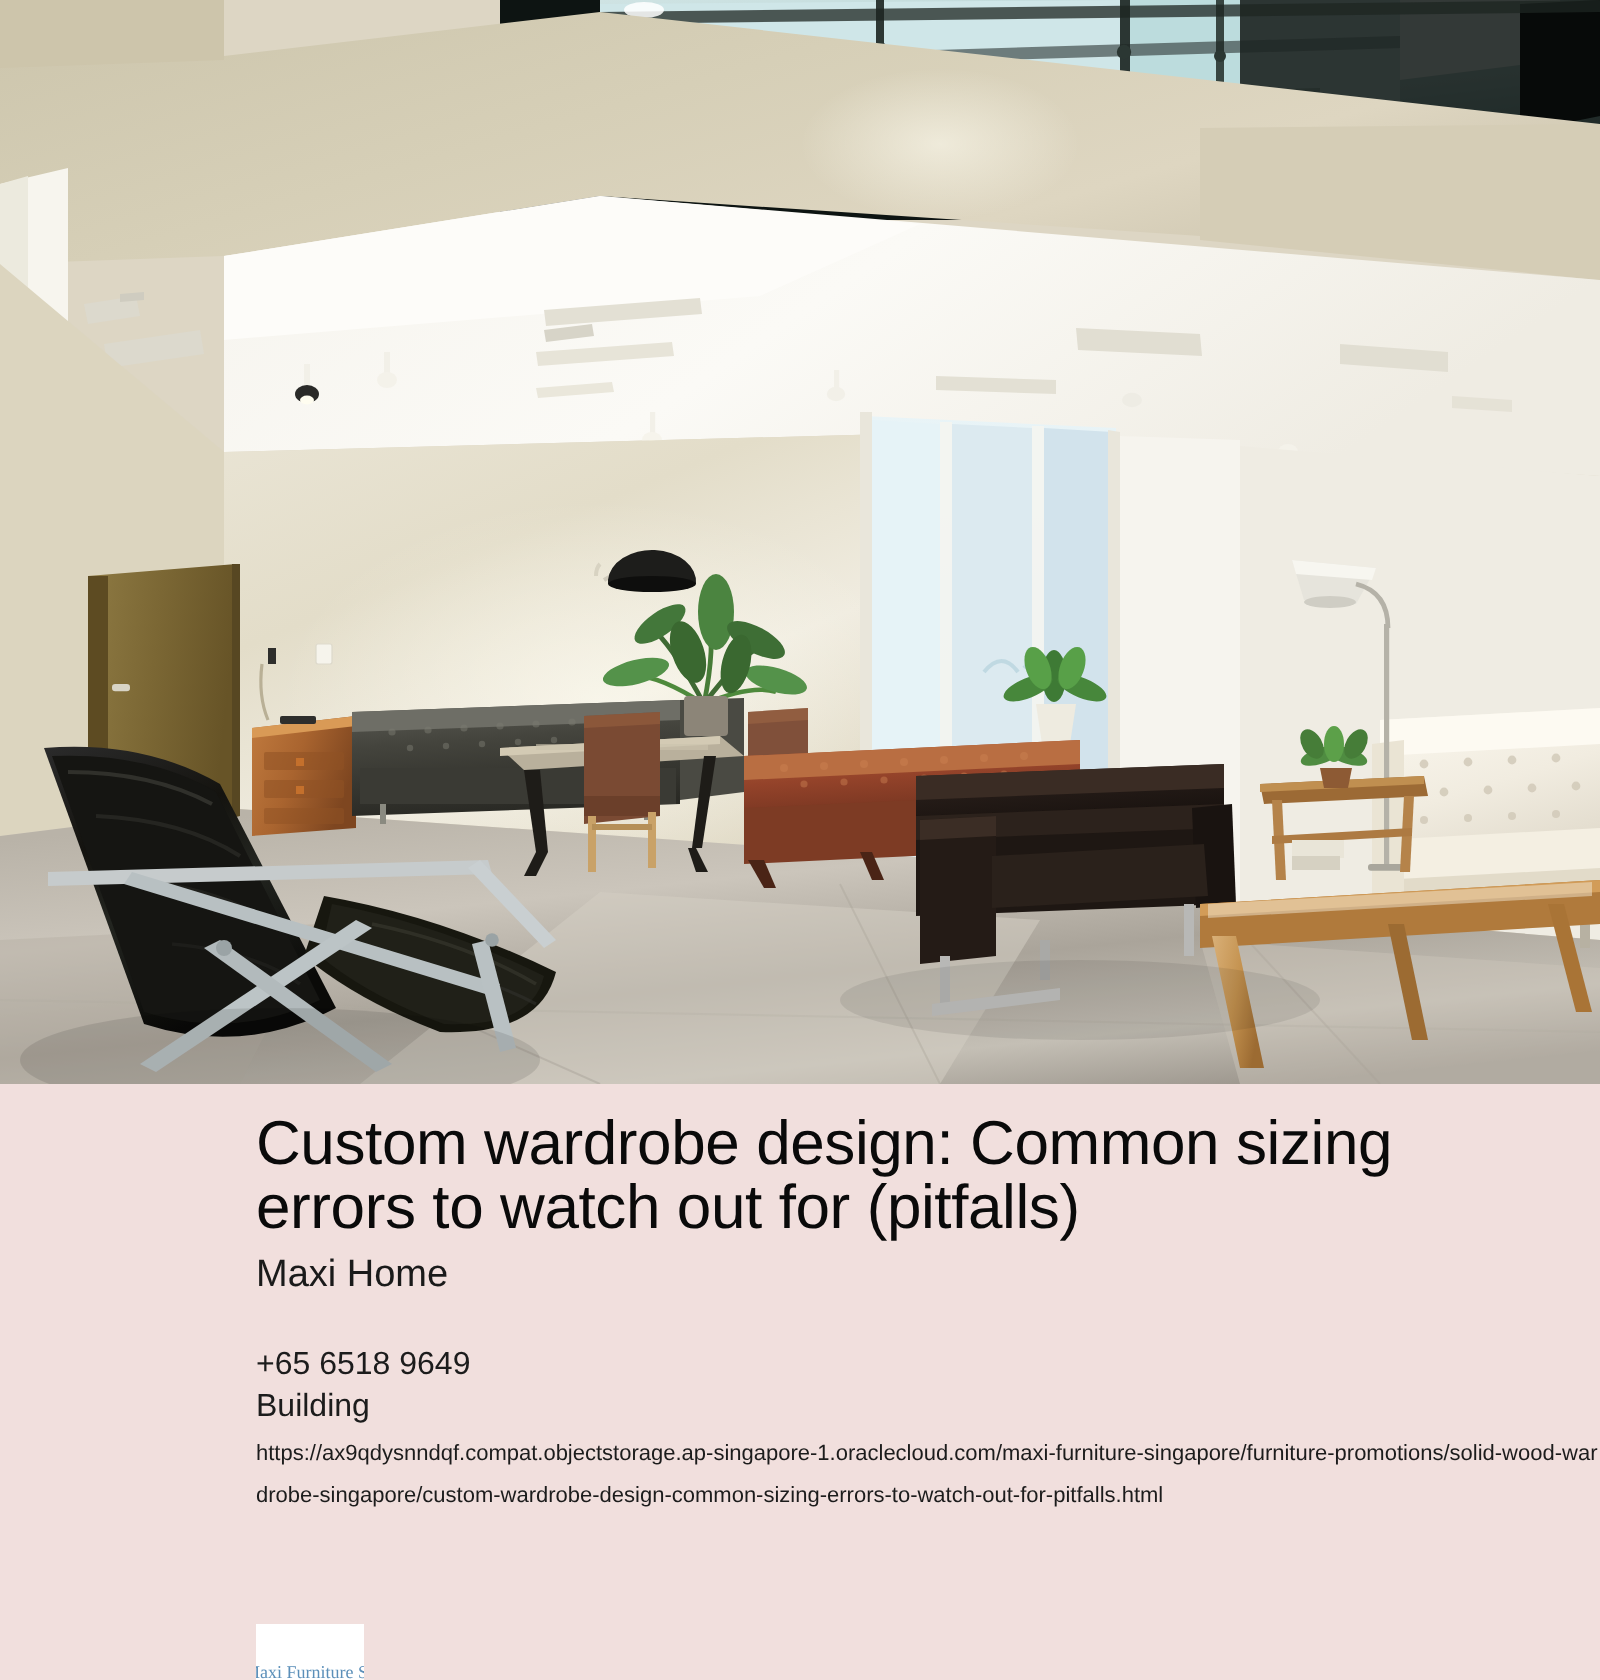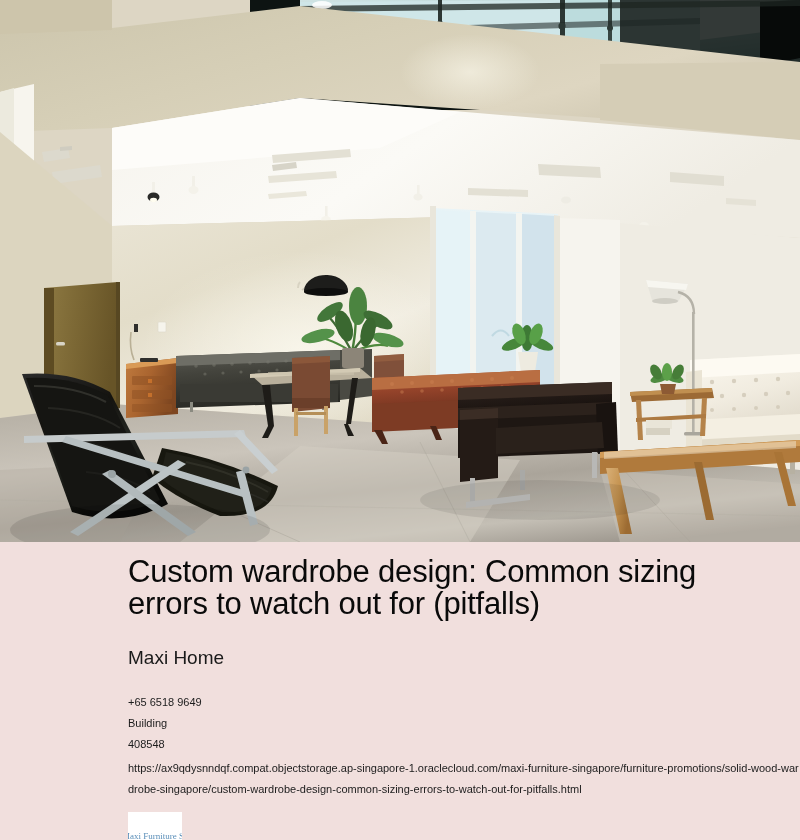--- a/index.html
+++ b/index.html
@@ -45,28 +45,28 @@
     font-weight: normal;
     color: #0a0a0a;
     margin: 0;
     letter-spacing: -0.2px;
     max-width: 625px;
   }
   .org-name {
     font-size: 19px;
     line-height: 24px;
     color: #1a1a1a;
-    margin: 26px 0 0 0;
+    margin: 6px 0 0 0;
     font-weight: normal;
   }
   .contact-block {
     margin-top: 22px;
   }
   .contact-line {
-    font-size: 11px;
+    font-size: 16px;
     line-height: 21px;
     color: #1c1c1c;
   }
   .url-block {
     margin-top: 3px;
     width: 800px;
   }
   .url-text {
     font-size: 11px;
     line-height: 21px;
@@ -510,21 +510,20 @@
 </div>
 
 <div class="content">
   <h1 class="page-title">Custom wardrobe design: Common sizing errors to watch out for (pitfalls)</h1>
 
   <div class="org-name">Maxi Home</div>
 
   <div class="contact-block">
     <div class="contact-line">+65 6518 9649</div>
     <div class="contact-line">Building</div>
-    <div class="contact-line">408548</div>
   </div>
 
   <div class="url-block">
     <span class="url-text">https://ax9qdysnndqf.compat.objectstorage.ap-singapore-1.oraclecloud.com/maxi-furniture-singapore/furniture-promotions/solid-wood-war</span>
     <span class="url-text url-line-2">drobe-singapore/custom-wardrobe-design-common-sizing-errors-to-watch-out-for-pitfalls.html</span>
   </div>
 </div>
 
 <div class="bottom-card">
   <span class="bottom-card-label">Maxi Furniture Singapore</span>

